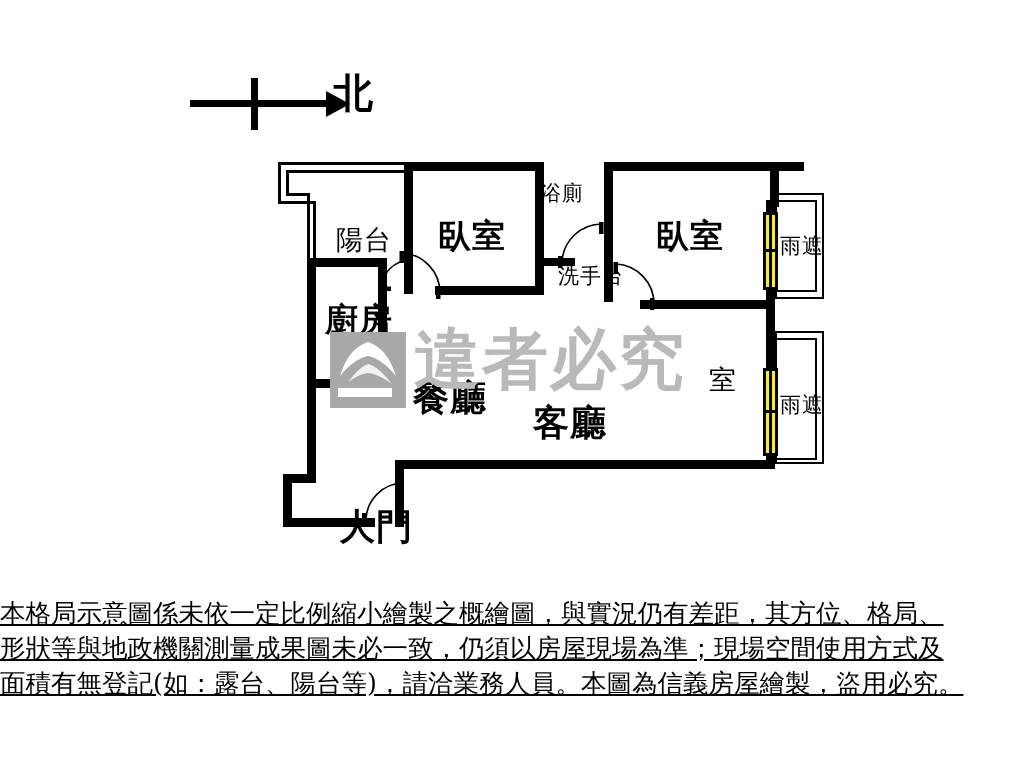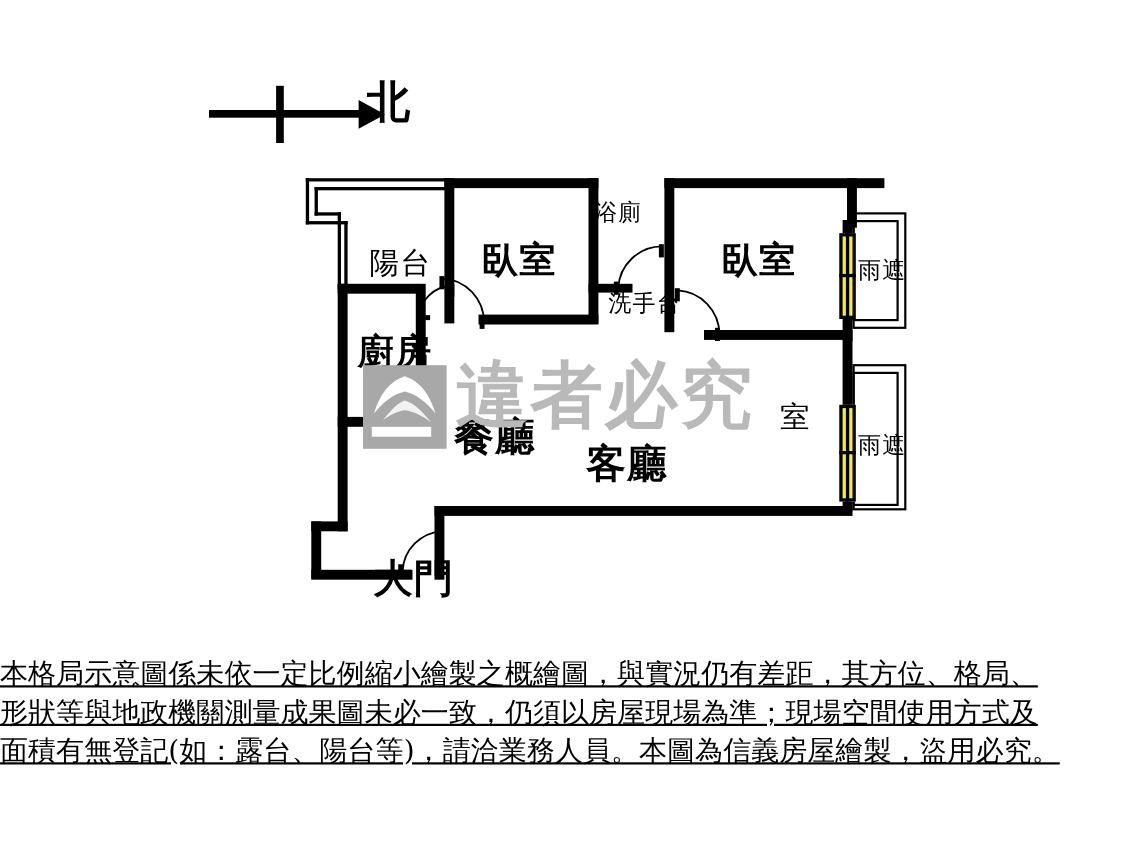--- a/index.html
+++ b/index.html
@@ -30,21 +30,21 @@
   .win{position:absolute;background:#f5ee2a;border:3px solid #000;box-sizing:border-box;}
   .win-div{position:absolute;background:#000;}
 
   
   .lbl{position:absolute;font-family:"DejaVu Serif","Liberation Serif",serif;
        color:#000;white-space:nowrap;line-height:1.02;letter-spacing:1px;}
   .lbl.sm{font-size:21px;}
   .lbl.md{font-size:27px;margin-top:29px;}
   .lbl.lg{font-size:33px;font-weight:700;}
   .lbl.xl{font-size:36px;font-weight:700;}
-  .lbl.stack{}
+  .lbl.stack{text-align:center;}
 
   
   .door{position:absolute;}
   .door svg{display:block;overflow:visible;}
 
   
   #wm{position:absolute;left:330px;top:330px;width:372px;height:105px;
       pointer-events:none;user-select:none;}
   #wm-logo{position:absolute;left:0;top:2px;width:76px;height:76px;background:#a8a8a8;}
   #wm-logo svg{display:block;}

